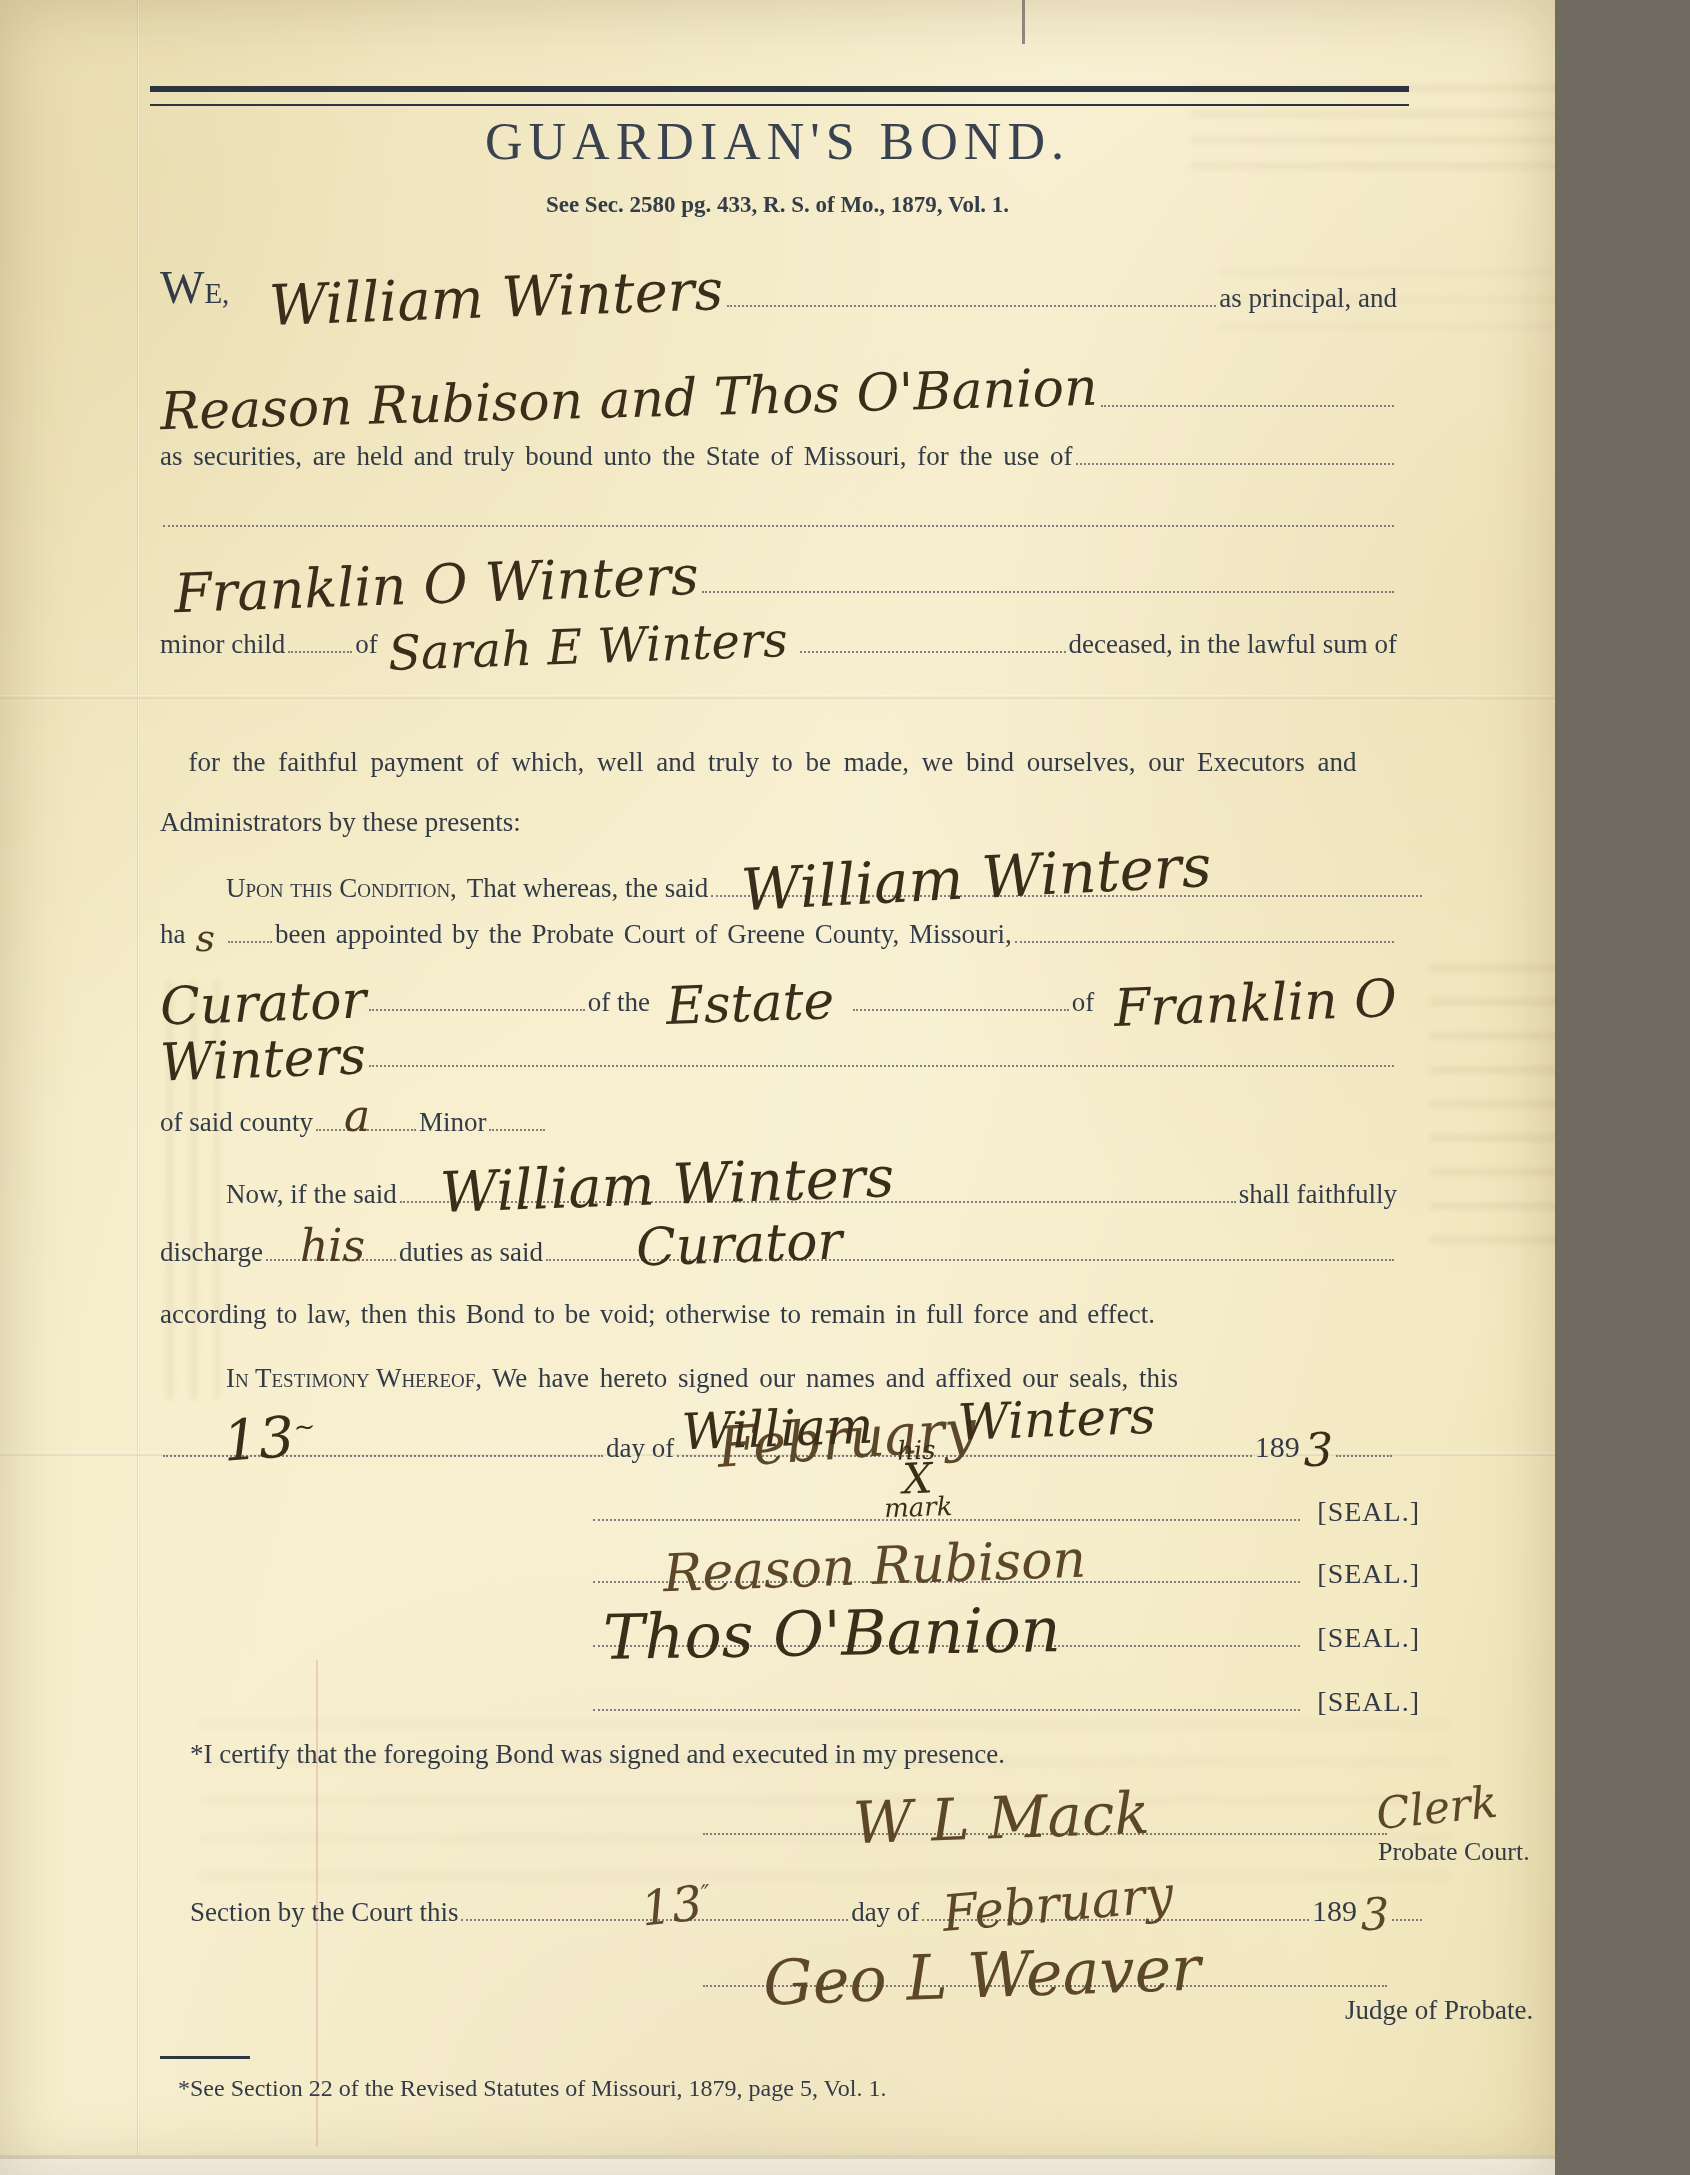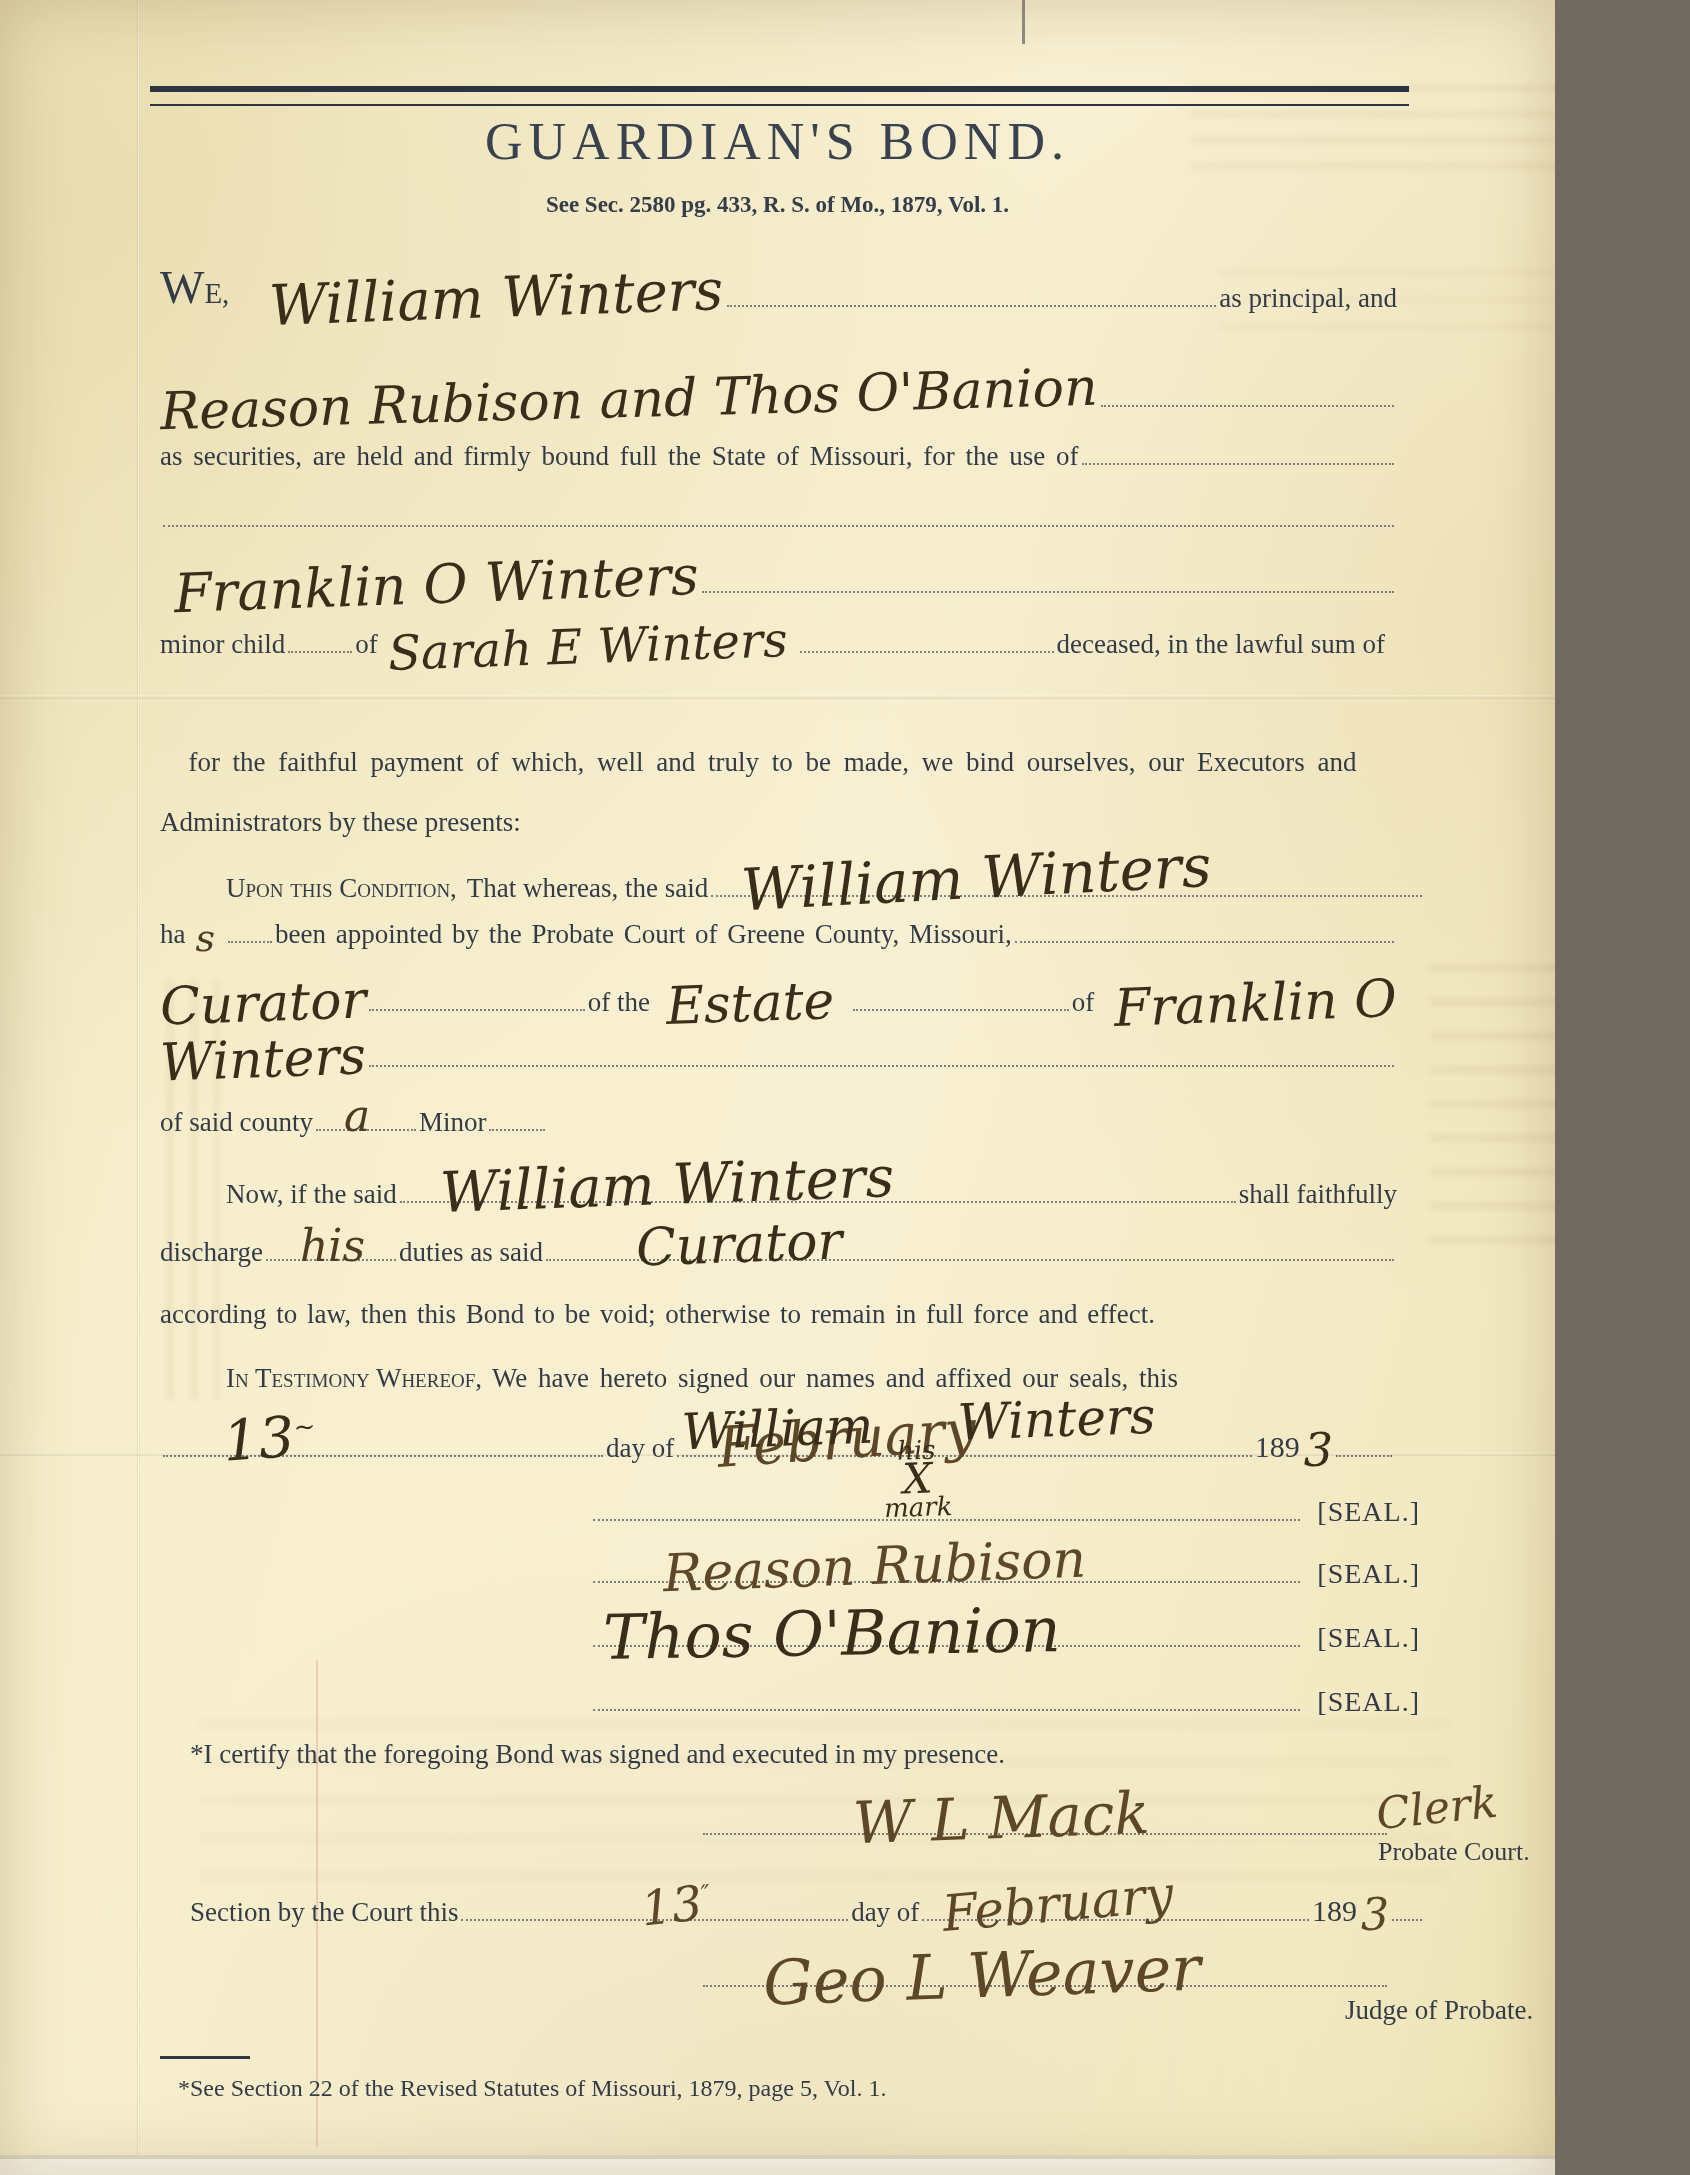--- a/index.html
+++ b/index.html
@@ -68,34 +68,34 @@
     <span class="leader"></span>
     <span class="p">as principal, and</span>
   </div>
 
   <div class="row" style="top:330px;height:82px;left:160px;right:158px;">
     <span class="hw dark" style="font-size:52px;transform:rotate(-1.5deg);">Reason Rubison and Thos O'Banion</span>
     <span class="leader"></span>
   </div>
 
   <div class="row" style="top:418px;height:52px;left:160px;right:158px;">
-    <span class="p" style="word-spacing:4px;">as securities, are held and firmly bound full the State of Missouri, for  the  use  of</span>
+    <span class="p" style="word-spacing:4px;">as securities, are held and truly bound unto the State of Missouri, for  the  use  of</span>
     <span class="leader"></span>
   </div>
 
   <div class="row" style="top:510px;height:22px;left:160px;right:158px;">
     <span class="leader"></span>
   </div>
 
   <div class="row" style="top:520px;height:78px;left:160px;right:158px;">
     <span class="hw dark" style="font-size:54px;margin-left:14px;transform:rotate(-2deg);">Franklin O Winters</span>
     <span class="leader"></span>
   </div>
 
-  <div class="row" style="top:600px;height:58px;left:160px;right:170px;justify-content:center;">
+  <div class="row" style="top:600px;height:58px;left:160px;right:158px;justify-content:center;">
     <span class="p">minor child</span>
     <span class="leader lfix" style="width:64px;"></span>
     <span class="p">of</span>
     <span class="hw dark" style="font-size:48px;margin:0 10px;transform:rotate(-2deg);">Sarah E Winters</span>
     <span class="leader"></span>
     <span class="p">deceased, in the lawful sum of</span>
   </div>
 
 
   <div class="p" style="position:absolute;top:748px;left:160px;right:170px;word-spacing:6px;text-align:center;">for the faithful payment of which, well and truly to be made, we bind  ourselves, our Executors and</div>

